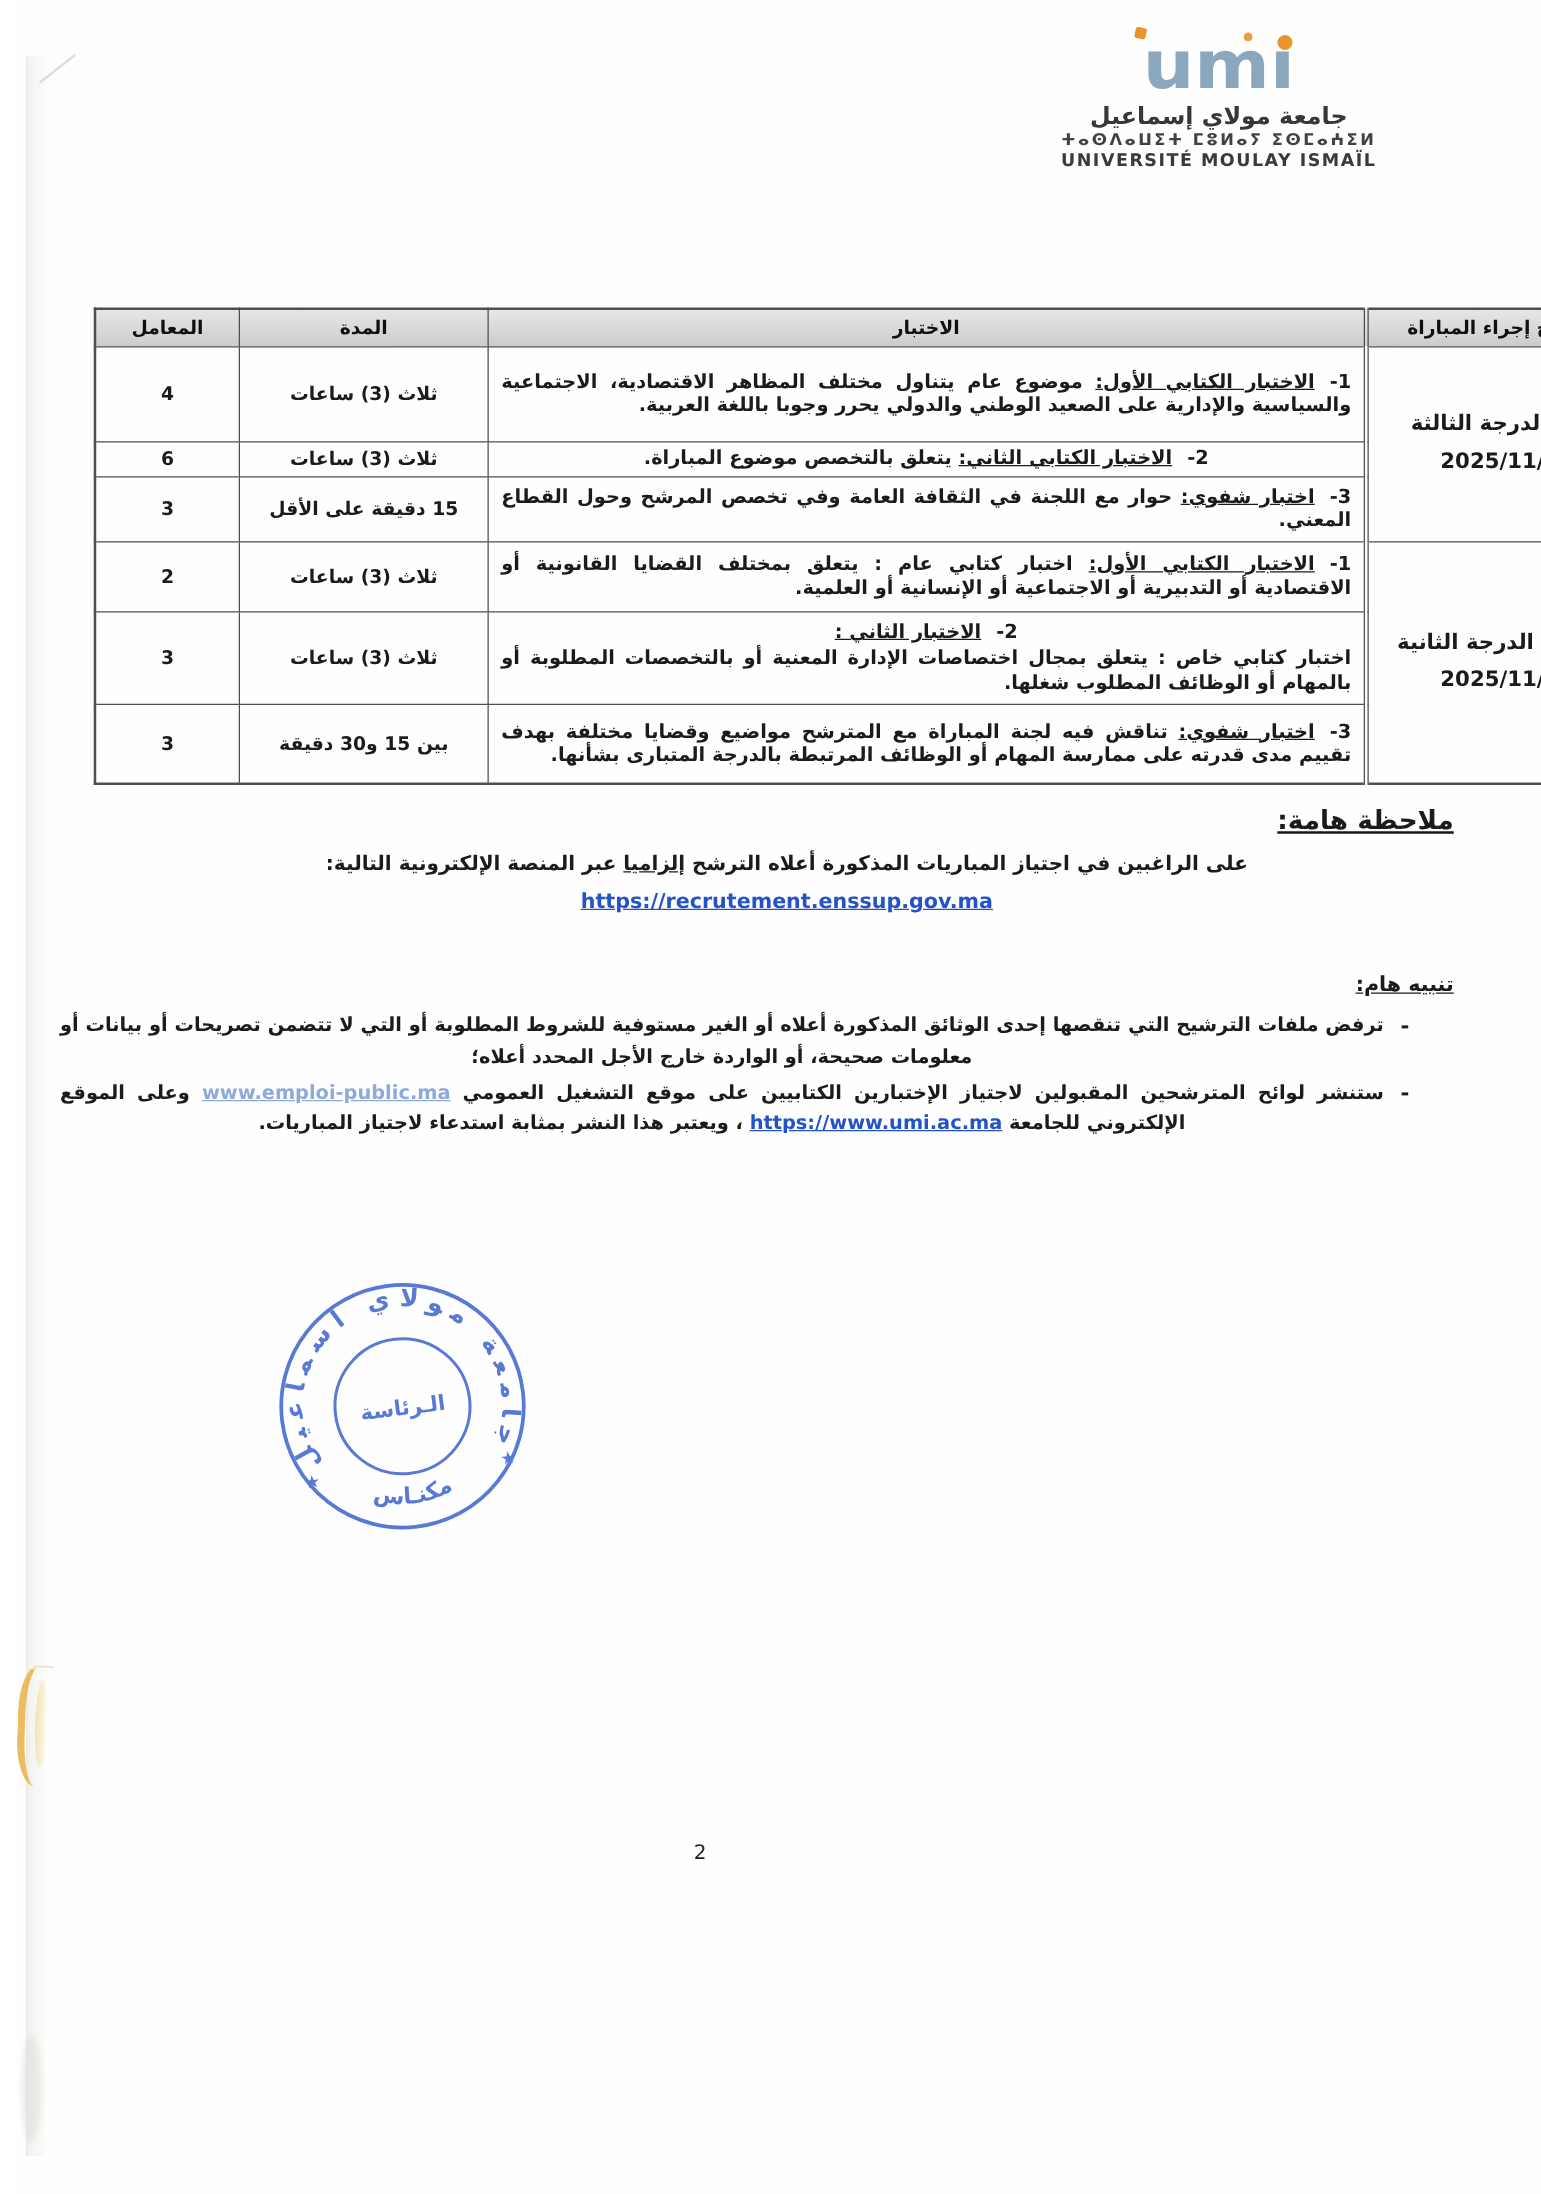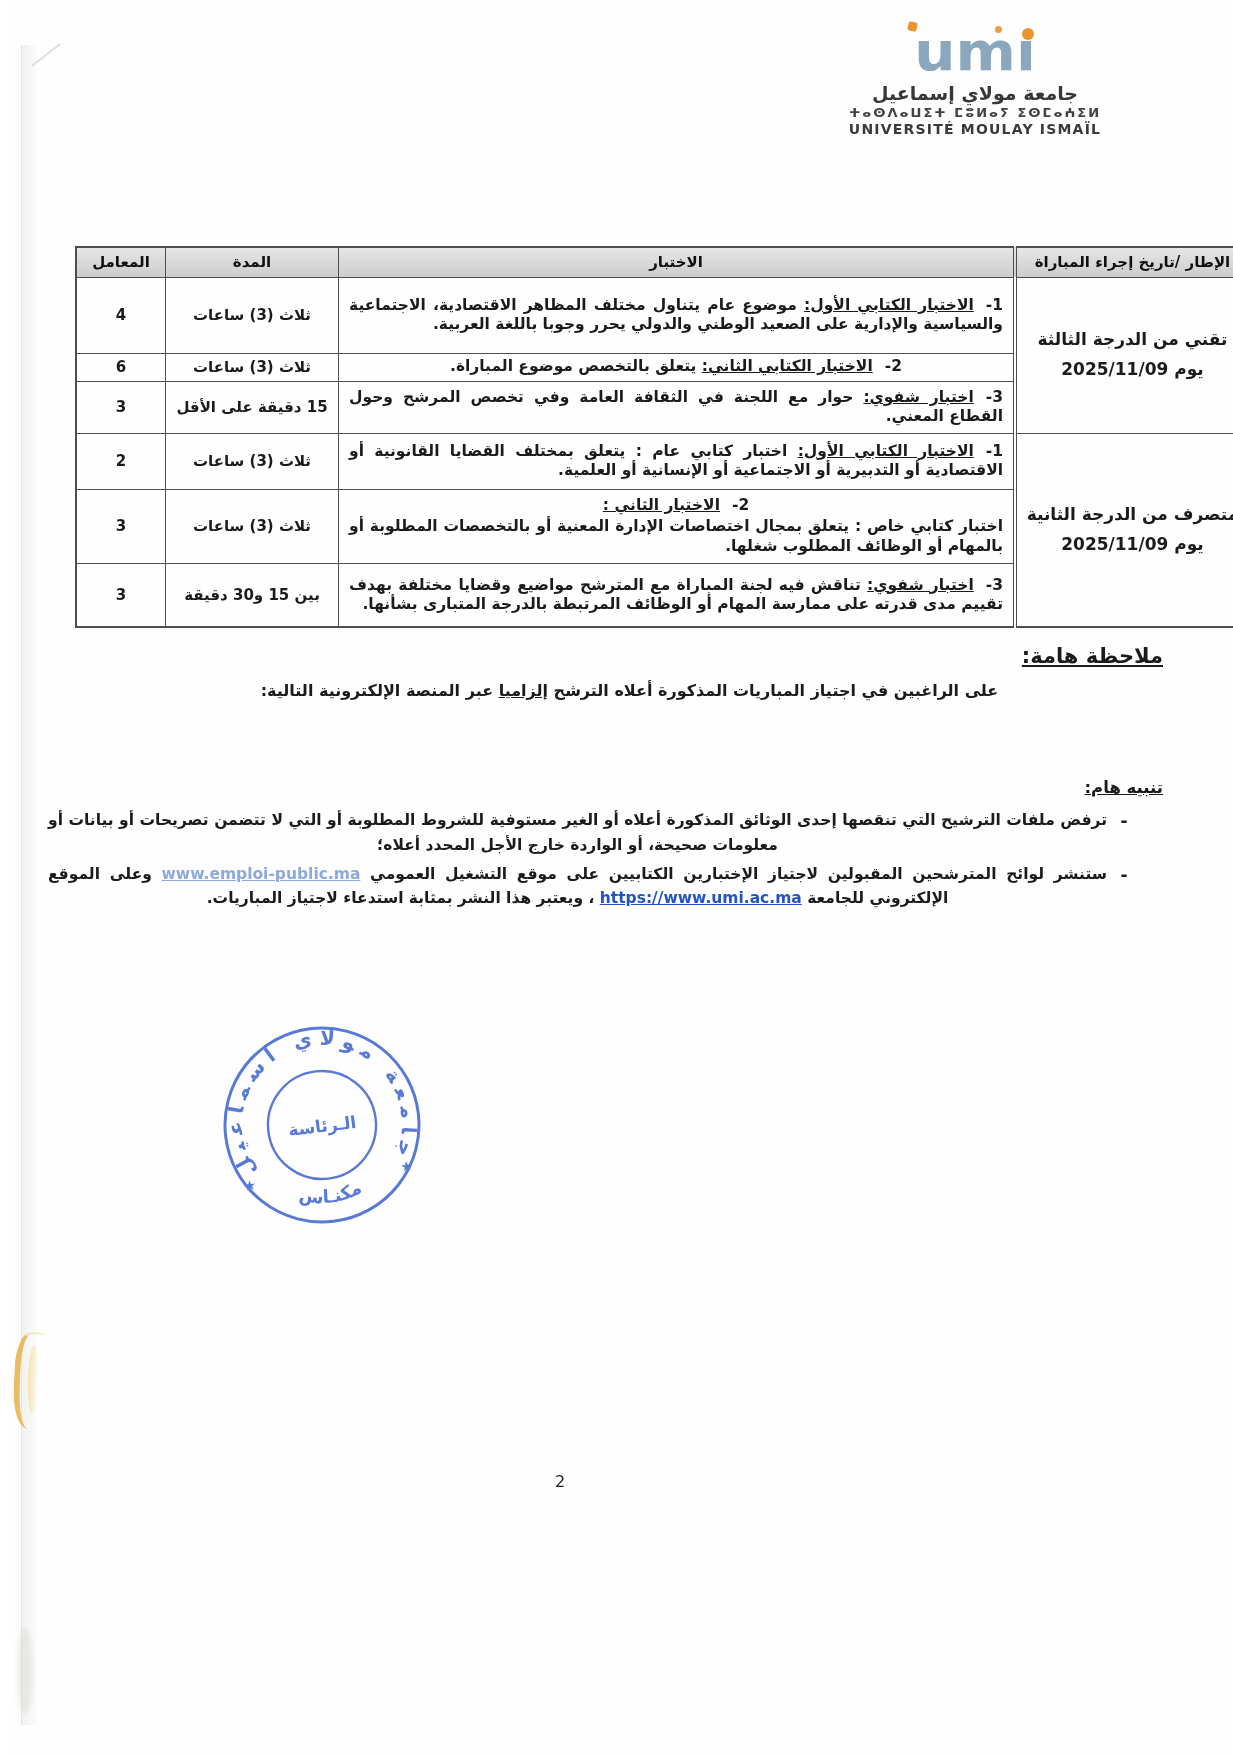--- a/index.html
+++ b/index.html
@@ -39,21 +39,21 @@
   
   .intro-title{position:absolute;top:168px;right:70px;font-size:21px;font-weight:bold;
     font-style:italic;text-decoration:underline;color:#141414;}
 
   
   table.exam-table{position:absolute;top:246px;left:63px;width:1109px;
     border-collapse:collapse;direction:rtl;table-layout:fixed;
     border:2.5px solid #4e4e4e;}
   .exam-table th,.exam-table td{border:1.3px solid #4e4e4e;vertical-align:middle;}
   .exam-table th{background:linear-gradient(#e6e6e6,#cccccc);
-    font-size:15px;font-weight:bold;padding:4px 7px;color:#101010;}
+    font-size:15px;font-weight:bold;padding:4px 20px;color:#101010;}
   .col-frame{width:217px;text-align:center;font-weight:bold;font-size:17px;border-left:4px double #4e4e4e !important;}
   .col-exam{width:660px;}
   .col-dur{width:158px;text-align:center;font-weight:bold;font-size:15px;}
   .col-coef{width:74px;text-align:center;font-weight:bold;font-size:15px;}
   .tr-h0{height:30px;}.tr-h1{height:76px;}.tr-h2{height:28px;}
   .tr-h3{height:52px;}.tr-h4{height:56px;}.tr-h5{height:74px;}.tr-h6{height:64px;}
   .exam-par{margin:0;padding:2px 9px;font-size:15.5px;font-weight:bold;line-height:1.24;text-align:justify;}
   .exam-par .num{margin-left:12px;}
   .u{text-decoration:underline;}
   td.center-text .exam-par{text-align:center;}
@@ -170,20 +170,21 @@
         <p class="exam-par"><span class="num">3-</span><span class="u">اختبار شفوي:</span> <span class="xtext">تناقش فيه لجنة المباراة مع المترشح مواضيع وقضايا مختلفة بهدف تقييم مدى قدرته على ممارسة المهام أو الوظائف المرتبطة بالدرجة المتبارى بشأنها.</span></p>
       </td>
       <td class="col-dur">بين 15 و30 دقيقة</td>
       <td class="col-coef">3</td>
     </tr>
   </tbody>
     </table>
 
   <div class="note-heading">ملاحظة هامة:</div>
   <div class="note-line1"><span>على الراغبين في اجتياز المباريات المذكورة أعلاه الترشح </span><span class="u">إلزاميا</span><span> عبر المنصة الإلكترونية التالية:</span></div>
+  <div class="note-url"><a href="#">https://recrutement.enssup.gov.ma</a></div>
 
   <div class="warn-heading">تنبيه هام:</div>
   <div class="bullets">
     <div class="bullet">
       <span class="dash">-</span>
       <p>ترفض ملفات الترشيح التي تنقصها إحدى الوثائق المذكورة أعلاه أو الغير مستوفية للشروط المطلوبة أو التي لا تتضمن تصريحات أو بيانات أو معلومات صحيحة، أو الواردة خارج الأجل المحدد أعلاه؛</p>
     </div>
     <div class="bullet">
       <span class="dash">-</span>
       <p><span>ستنشر لوائح المترشحين المقبولين لاجتياز الإختبارين الكتابيين على موقع التشغيل العمومي </span><a href="#" class="lnk-light">www.emploi-public.ma</a><span> وعلى الموقع الإلكتروني للجامعة </span><a href="#" class="lnk-blue">https://www.umi.ac.ma</a><span> ، ويعتبر هذا النشر بمثابة استدعاء لاجتياز المباريات.</span></p>

